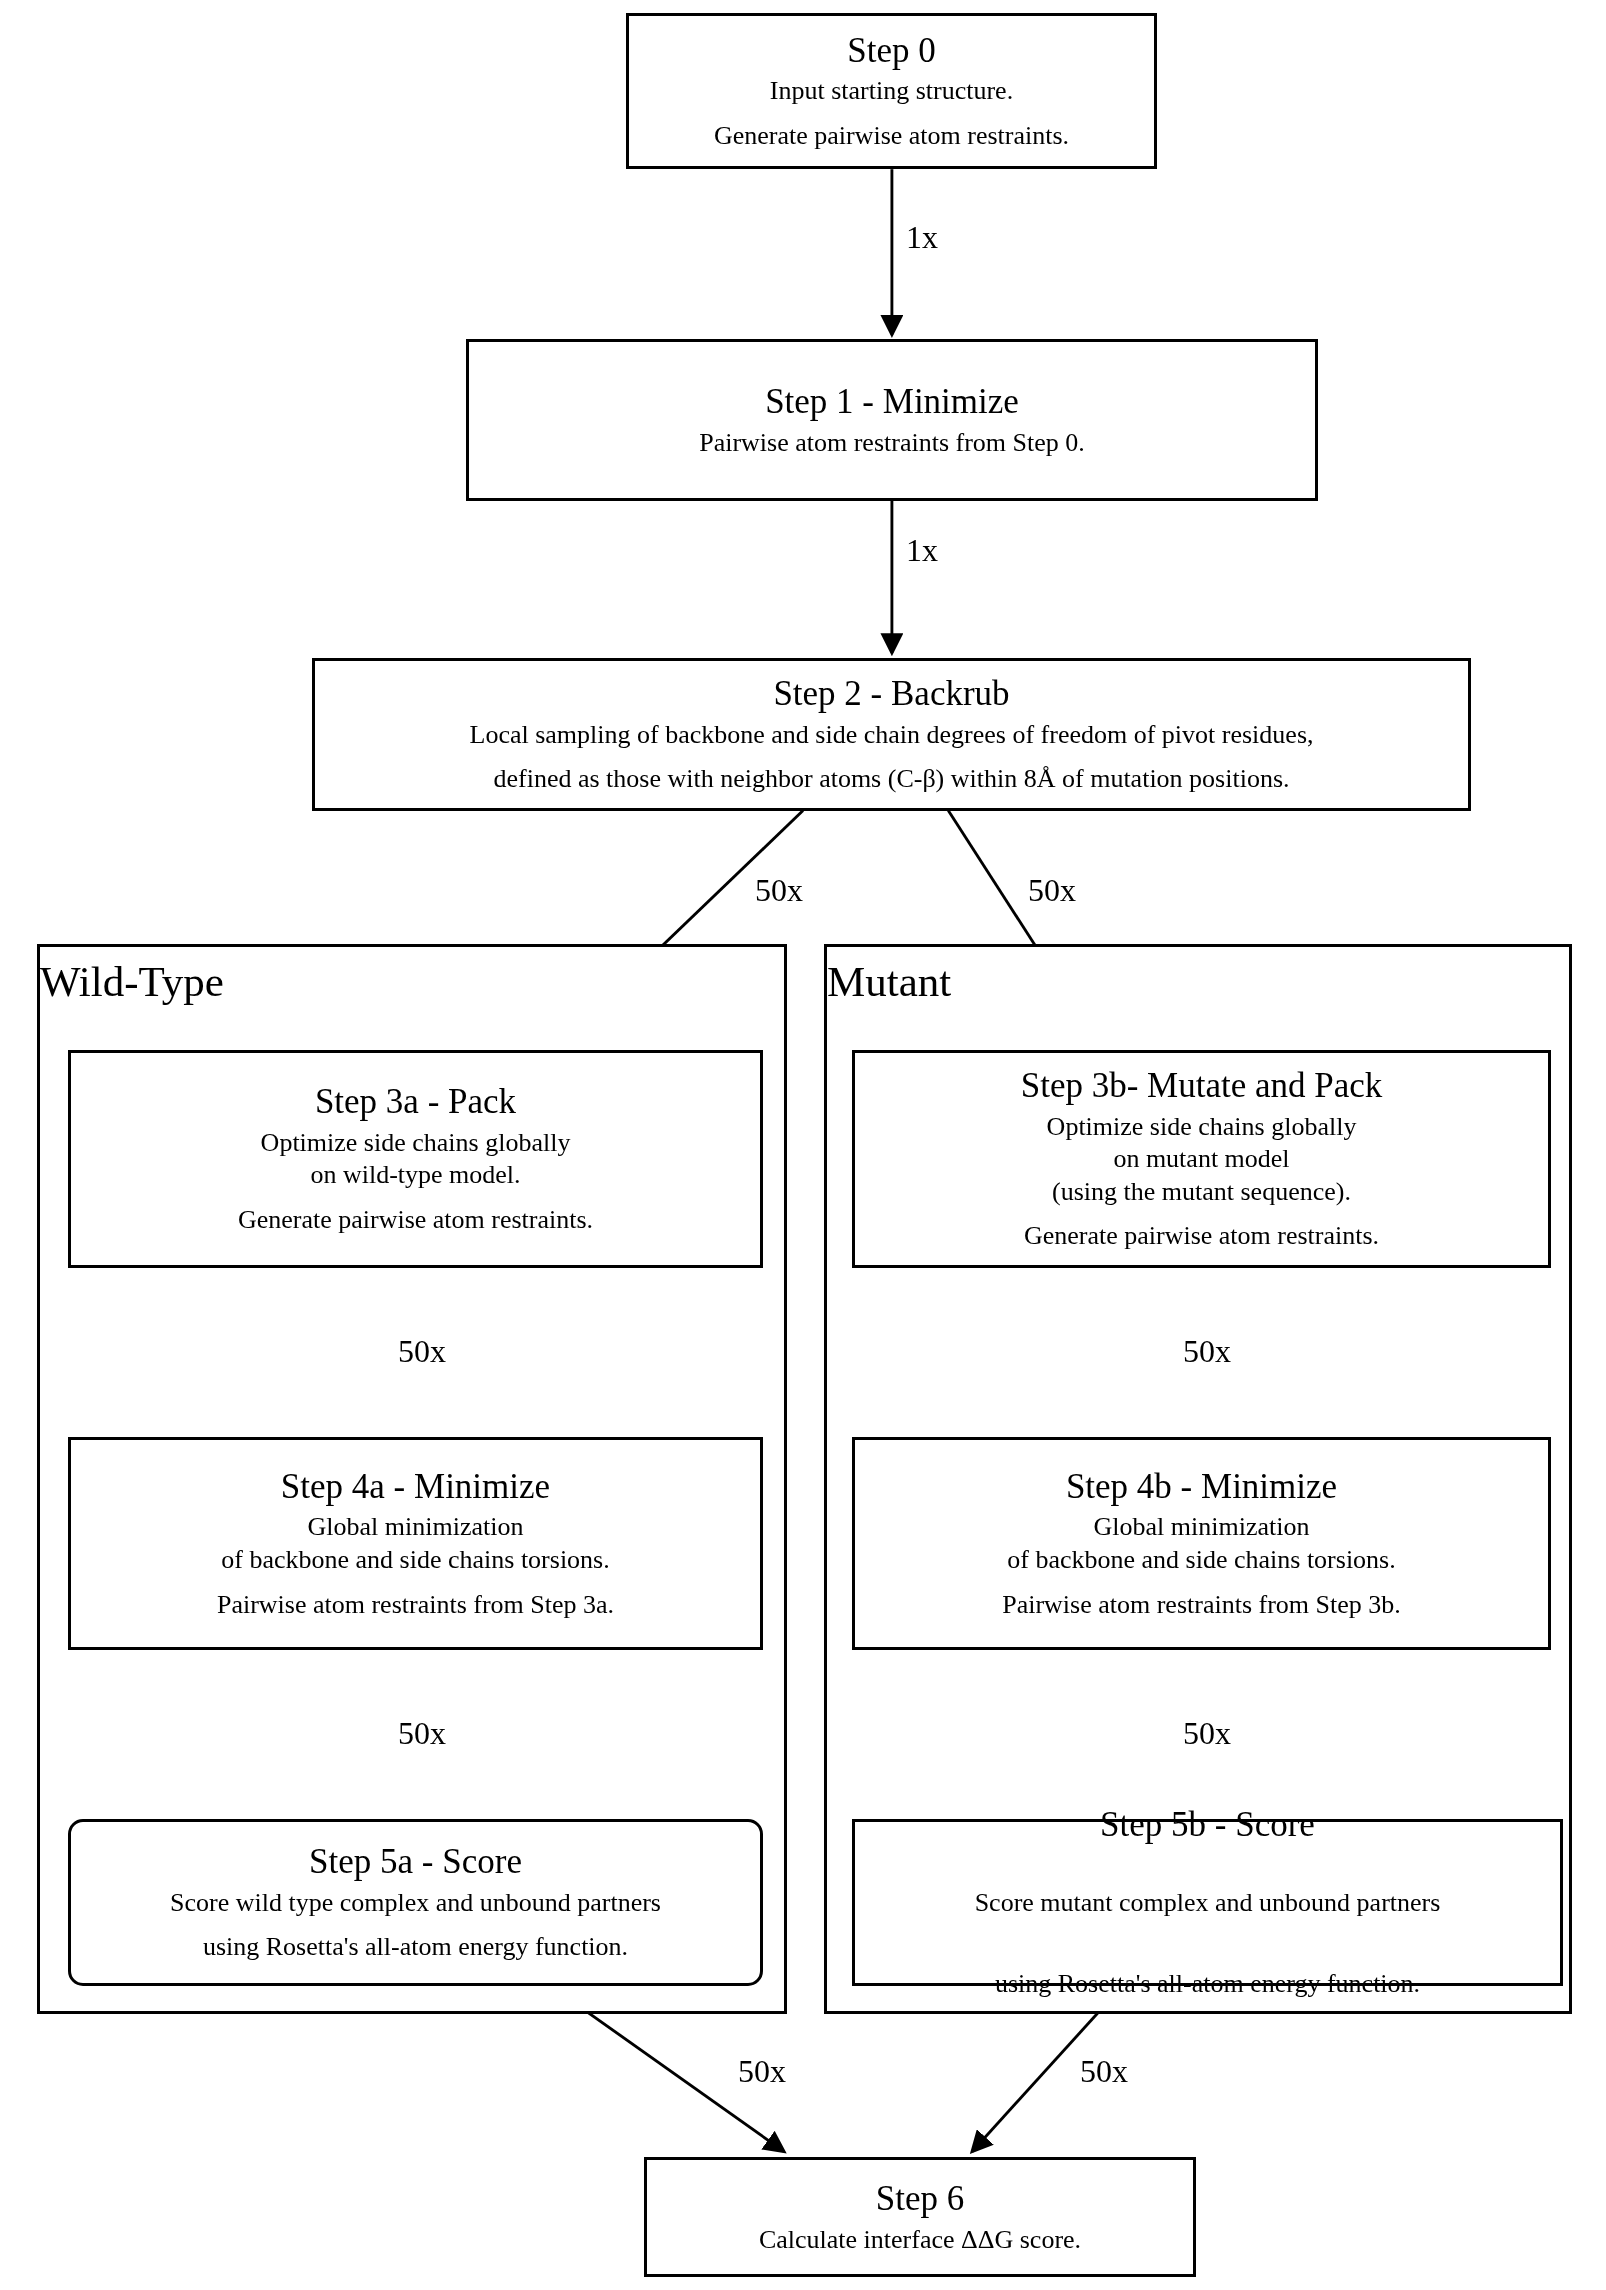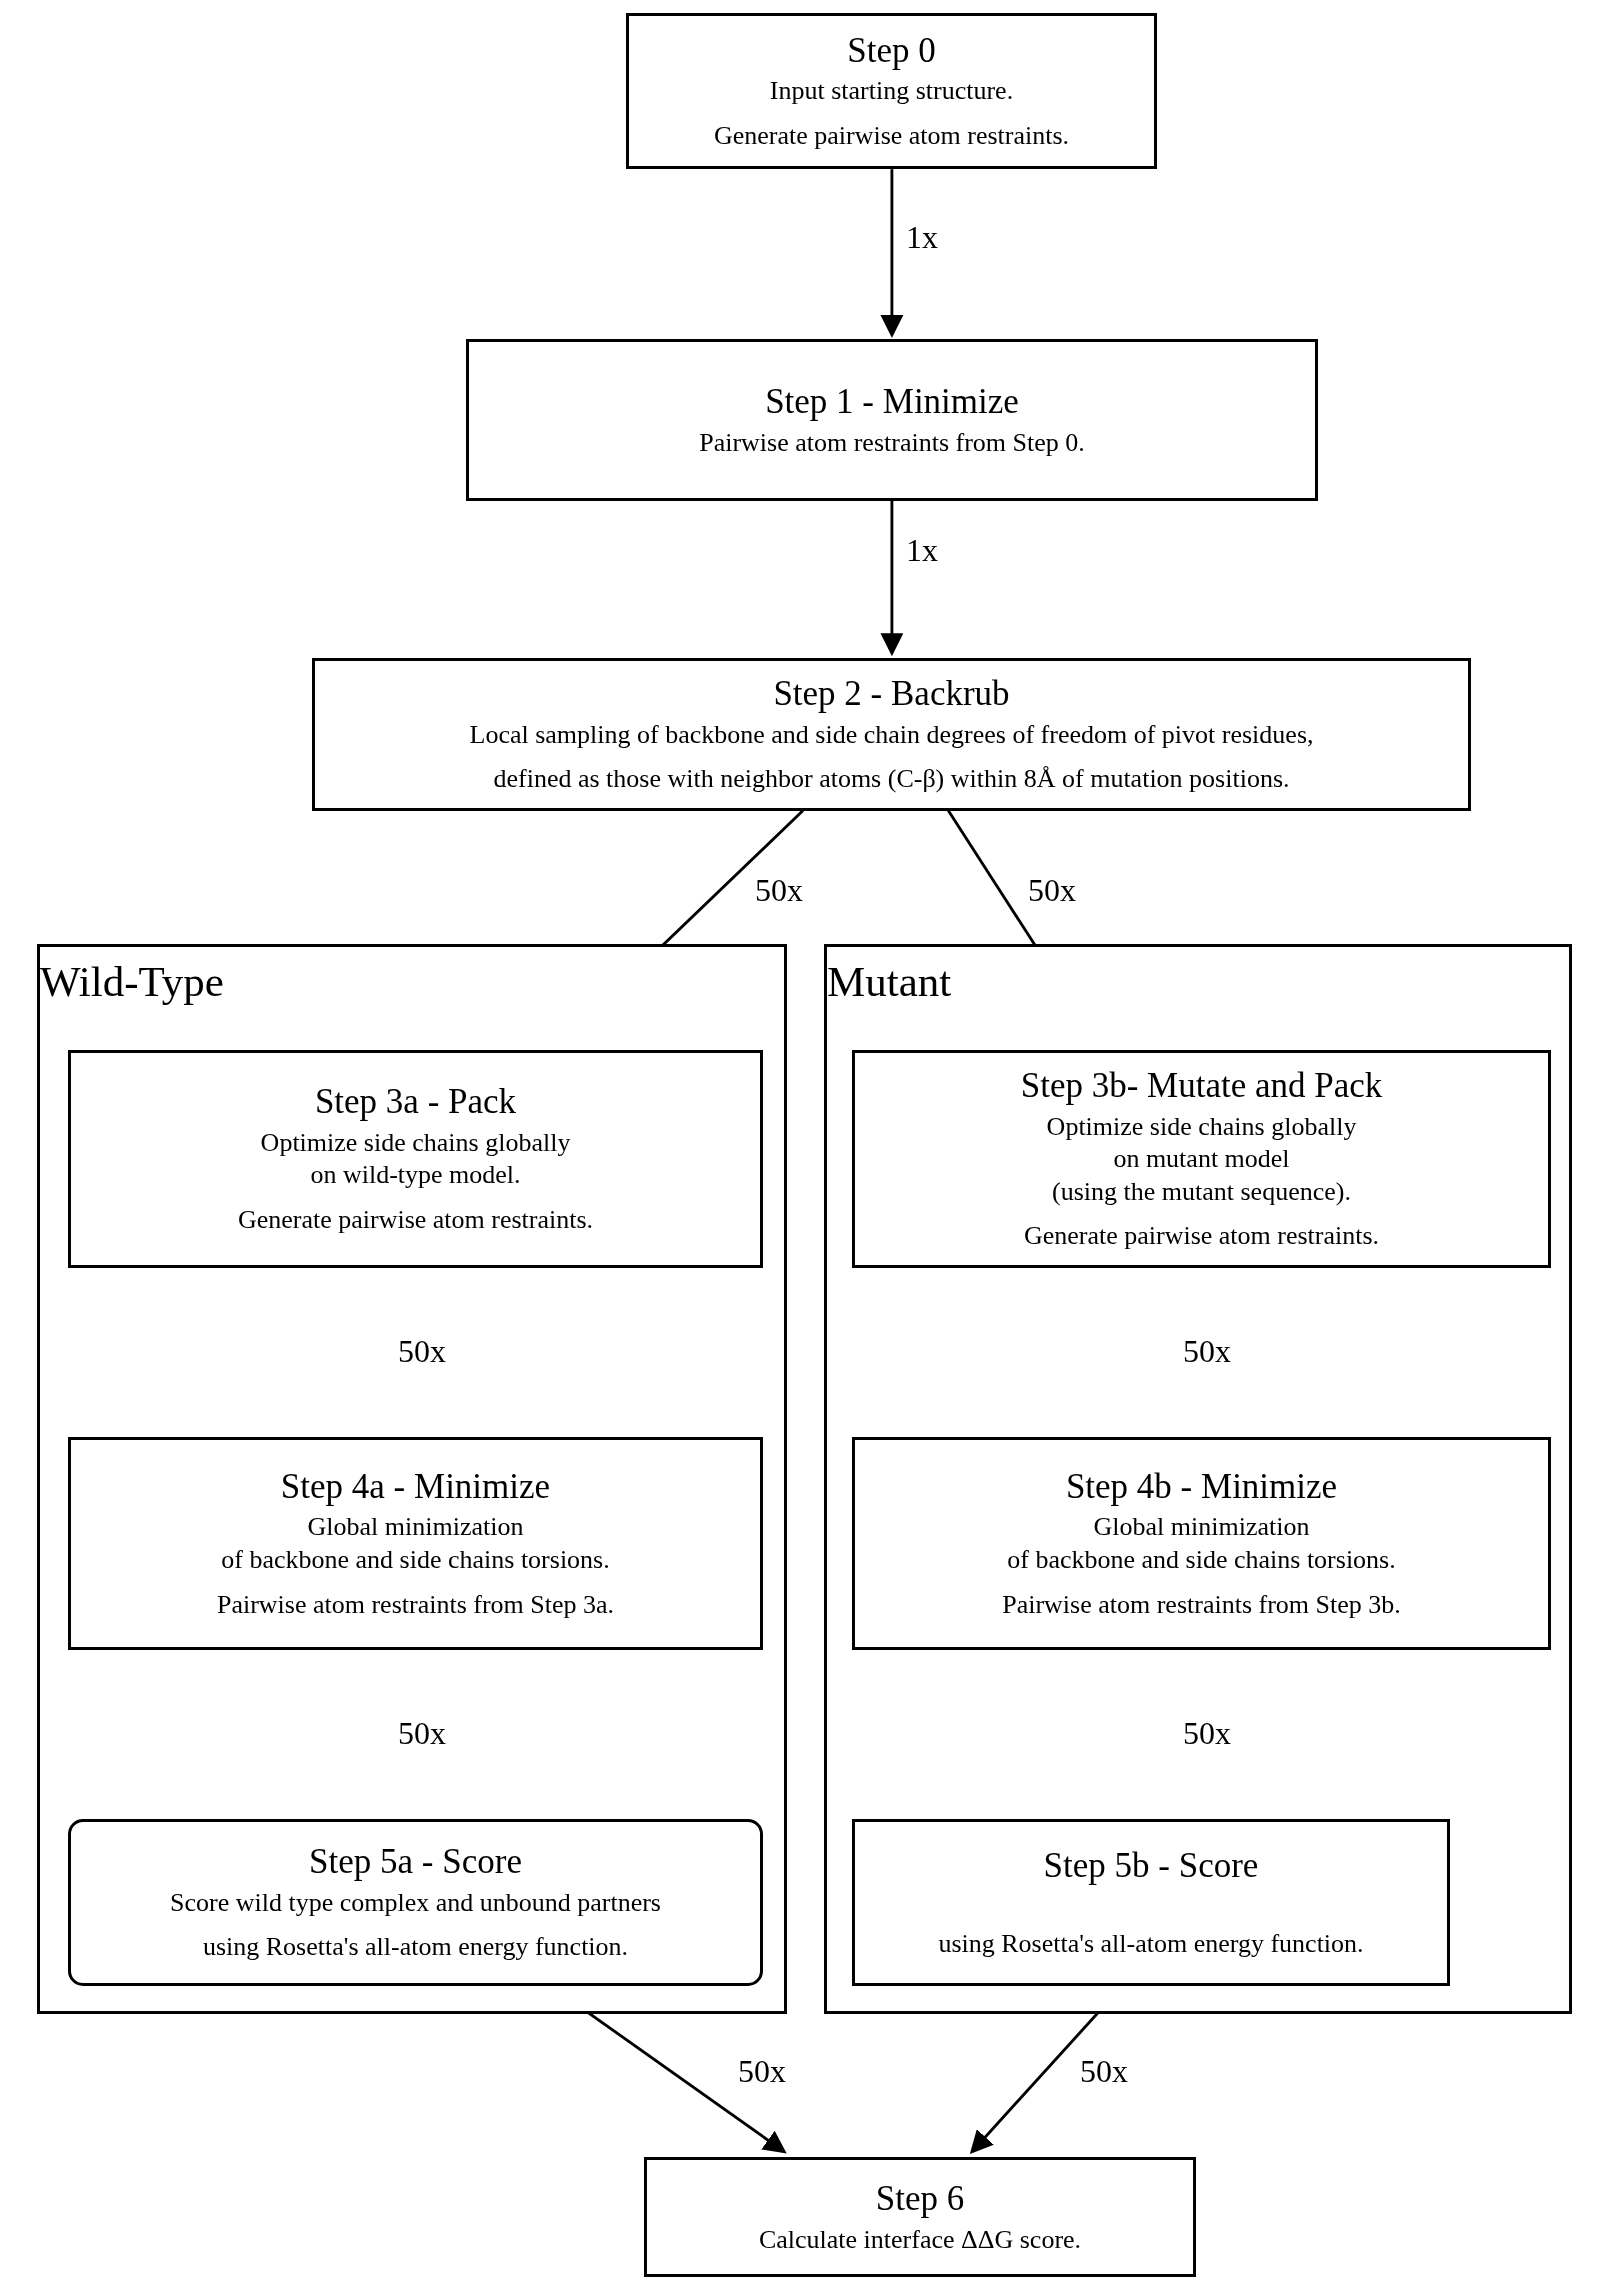--- a/index.html
+++ b/index.html
@@ -204,22 +204,25 @@
   <div class="node" style="left:68px; top:1819px; width:695px; height:167px;border-radius:15px;">
     <div class="node-title">Step 5a - Score</div>
     <div class="para">
         <div class="ln">Score wild type complex and unbound partners</div>
       </div>
     <div class="para">
         <div class="ln">using Rosetta's all-atom energy function.</div>
       </div>
   </div>
 
-  <div class="node" style="left:852px; top:1819px; width:598px; height:167px;gap:37px;">
+  <div class="node" style="left:852px; top:1819px; width:711px; height:167px;gap:37px;">
     <div class="node-title">Step 5b - Score</div>
+    <div class="para">
+        <div class="ln">Score mutant complex and unbound partners</div>
+      </div>
     <div class="para">
         <div class="ln">using Rosetta's all-atom energy function.</div>
       </div>
   </div>
 
   <div class="node" style="left:644px; top:2157px; width:552px; height:120px;">
     <div class="node-title">Step 6</div>
     <div class="para">
         <div class="ln">Calculate interface ΔΔG score.</div>
       </div>

